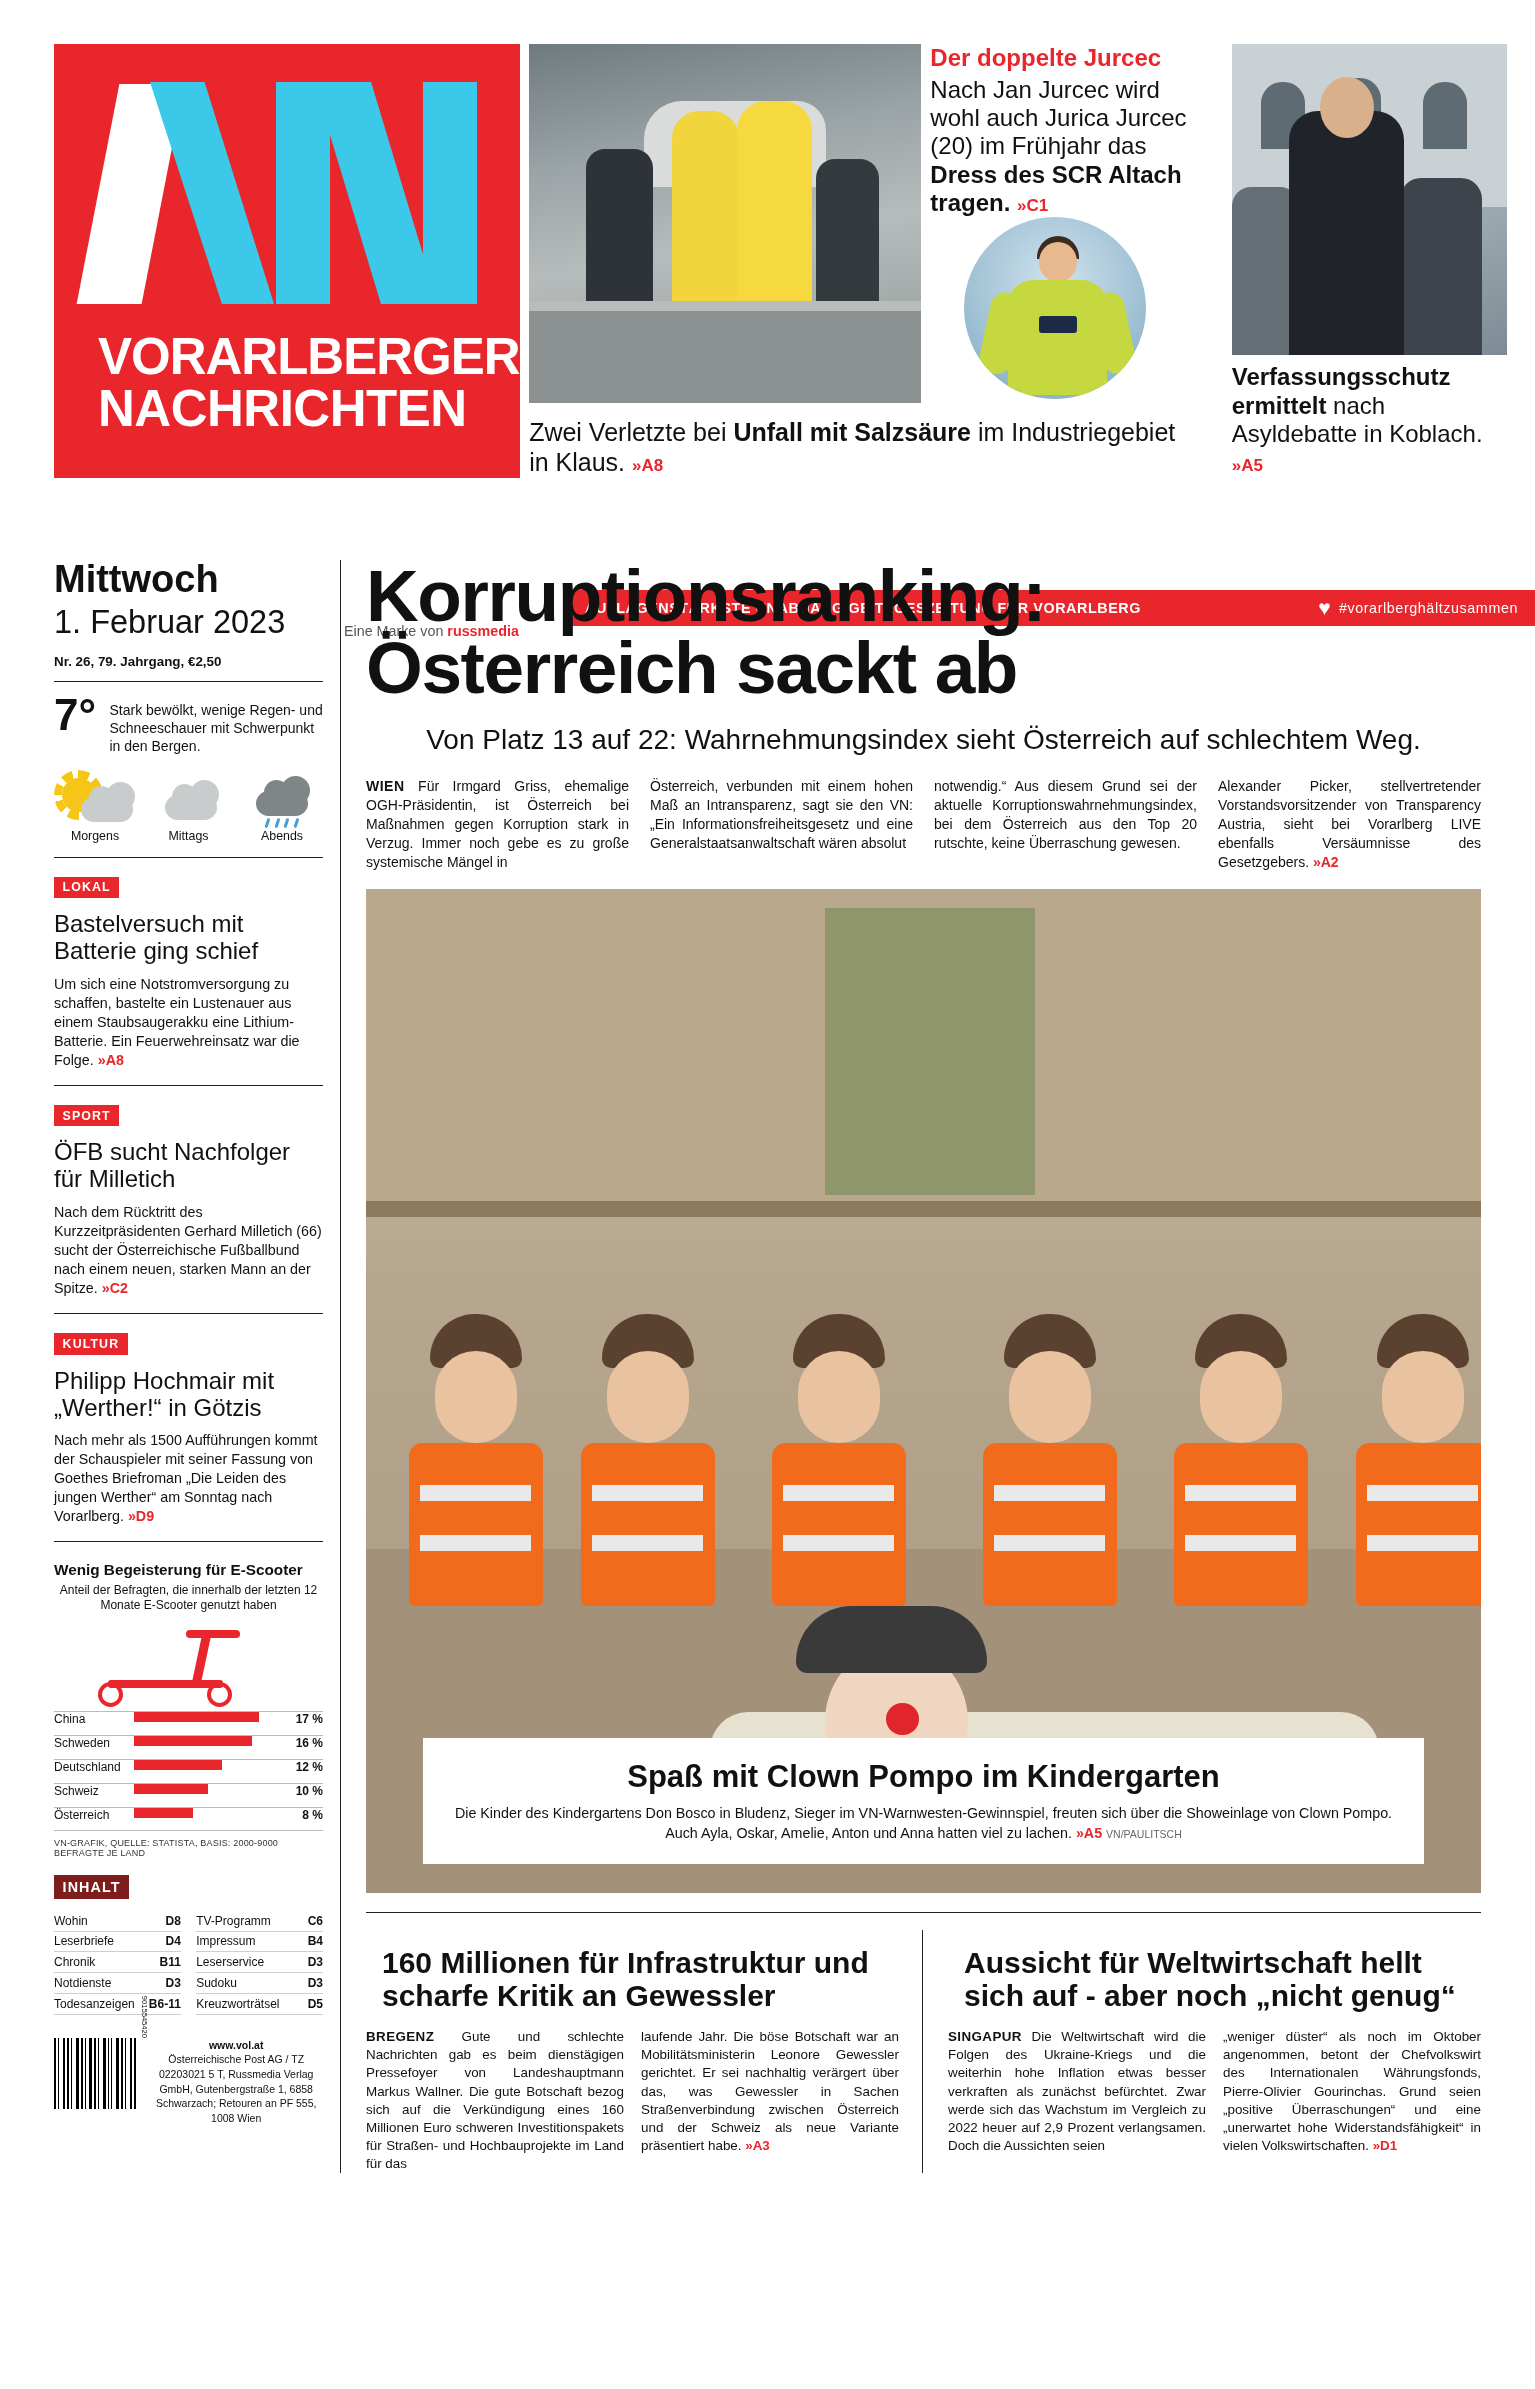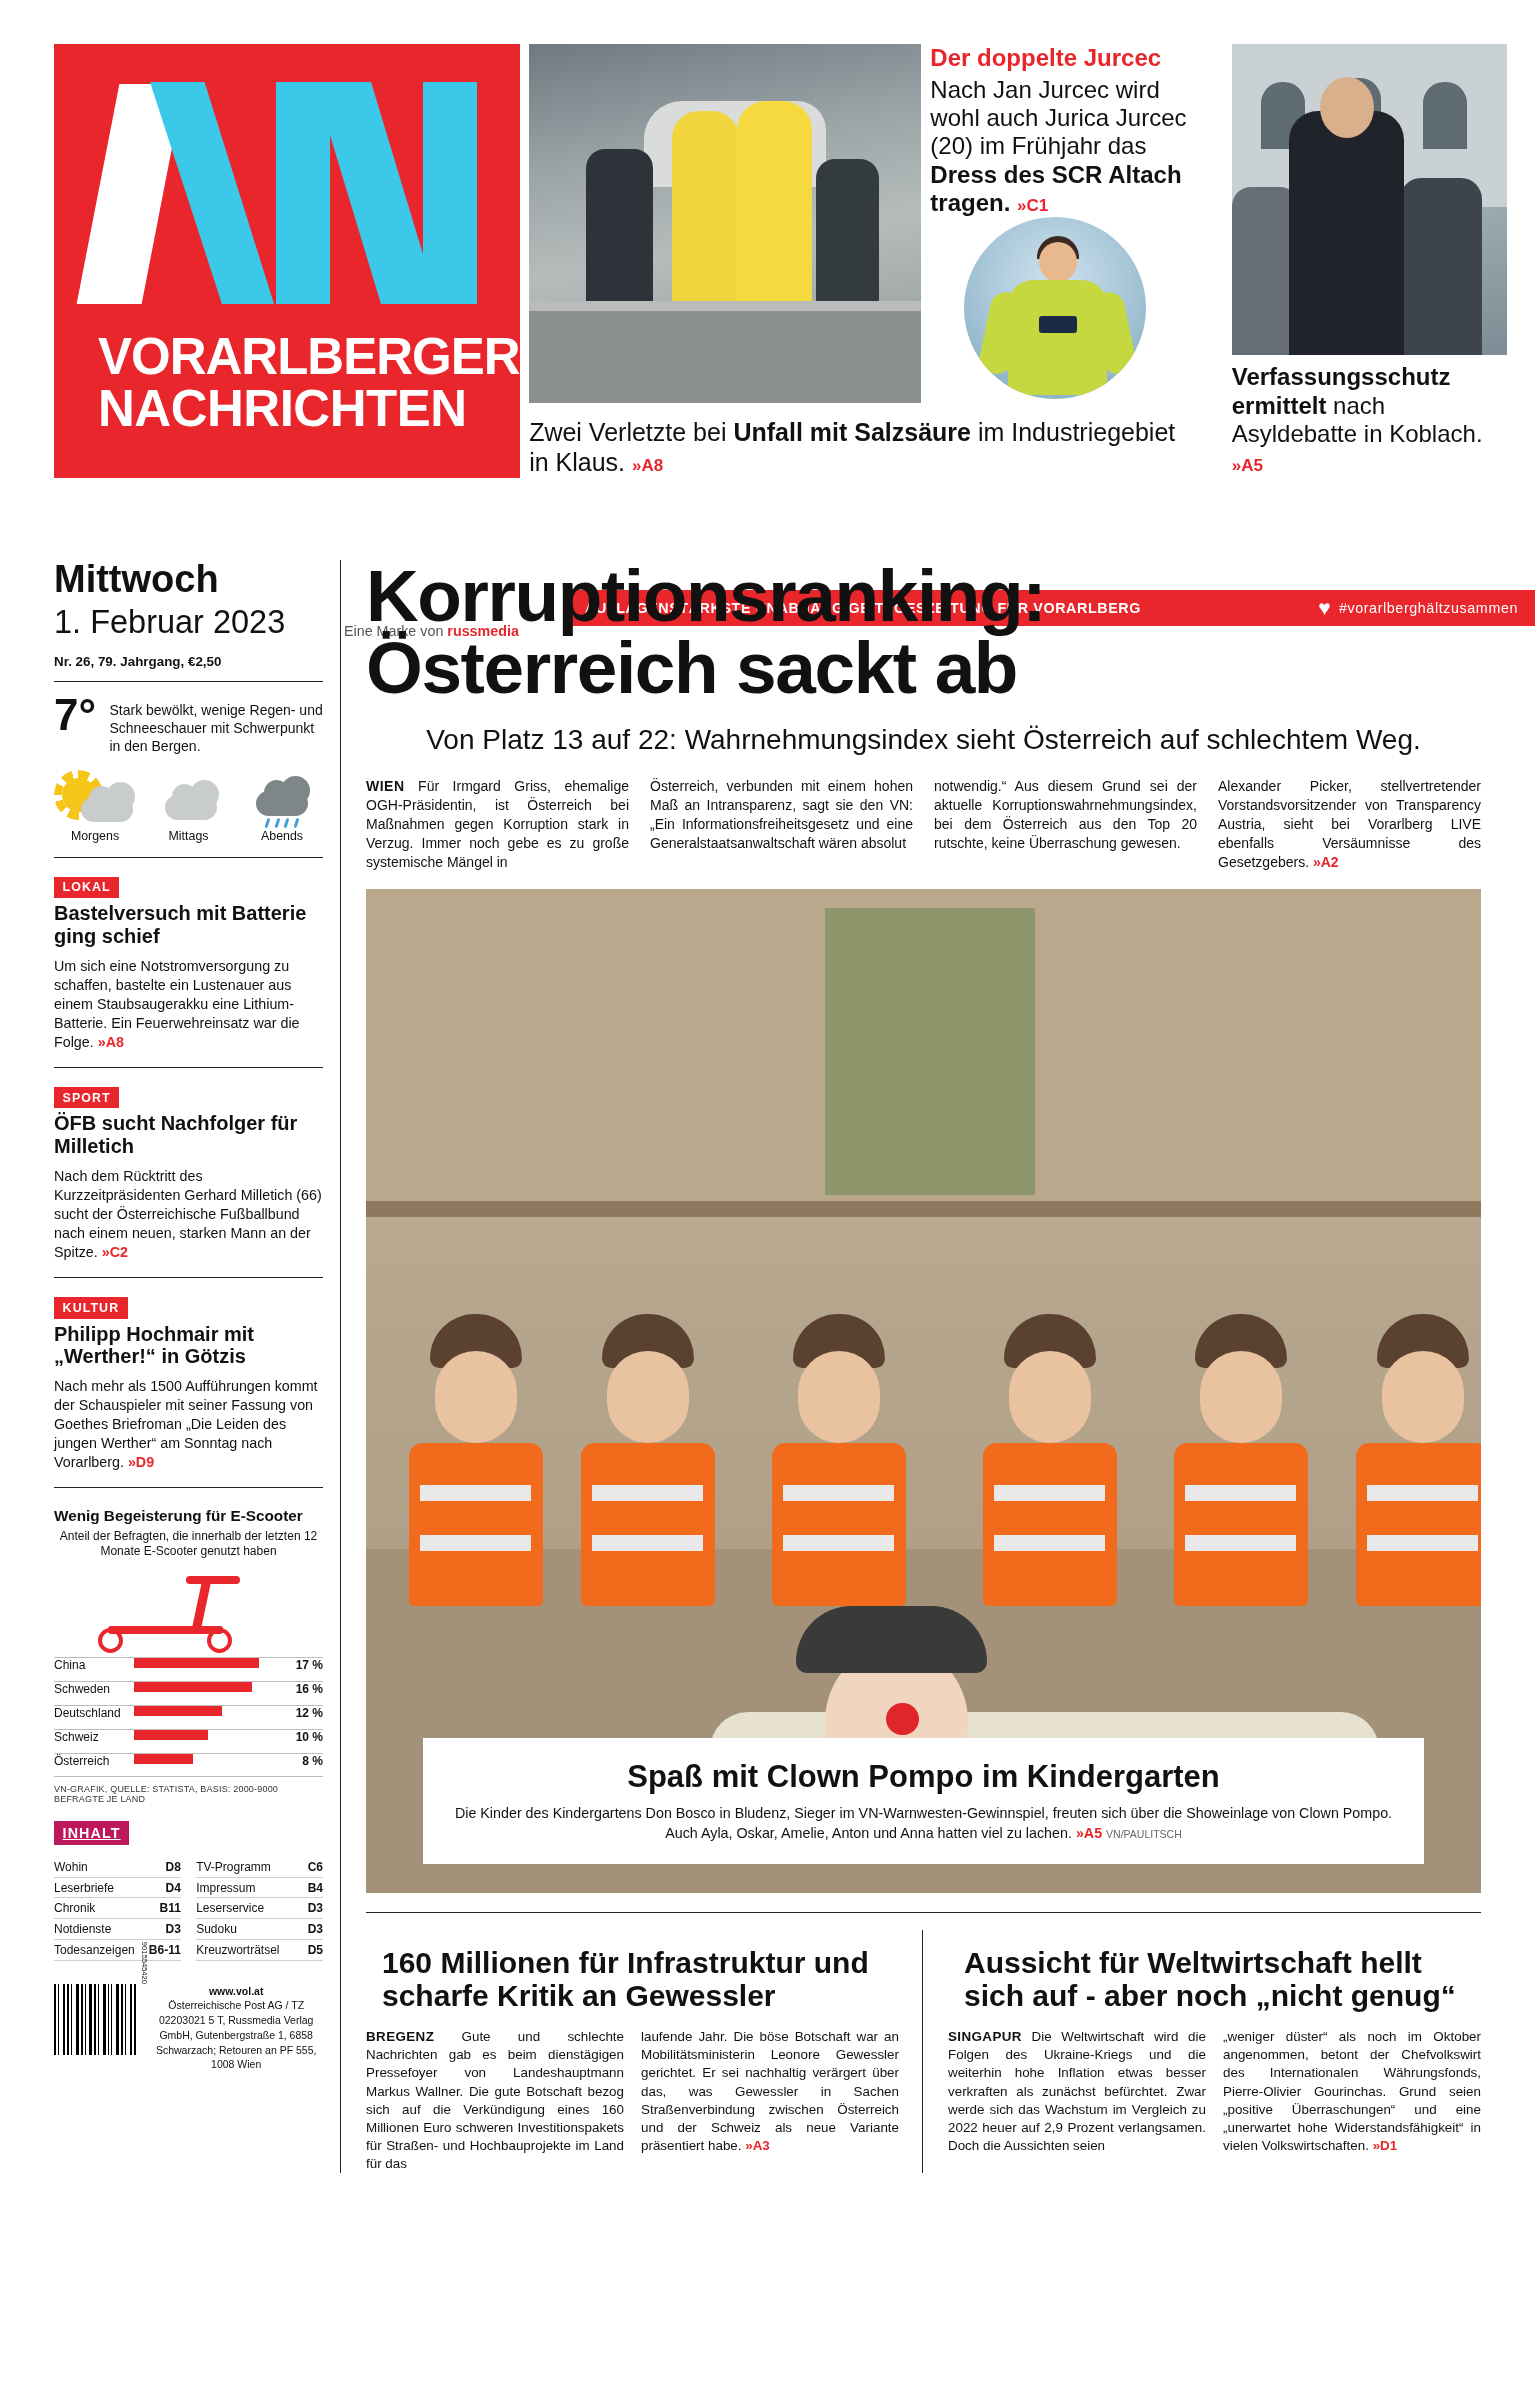--- a/index.html
+++ b/index.html
@@ -127,21 +127,21 @@
   .cloud { position:absolute; left:23px; top:21px; width:52px; height:25px; background:#c9cccd; border-radius:13.4px; }
   .cloud:before{ content:""; position:absolute; left:7.6px; top:-11.5px; width:25px; height:25px; background:#c9cccd; border-radius:50%;}
   .cloud:after{ content:""; position:absolute; left:25px; top:-15.3px; width:29px; height:29px; background:#c9cccd; border-radius:50%;}
   .cloud.dark { background:#7f8688; }
   .cloud.dark:before, .cloud.dark:after { background:#7f8688; }
   .drops { position:absolute; left:32.5px; top:46px; width:38px; height:13.4px;}
   .drops span { position:absolute; width:2.9px; height:9.6px; background:#4a9ed6; border-radius:1.9px; transform:rotate(18deg);}
 
   .tagline { display:inline-block; background:#e8262b; color:#fff; font-size:12.4px; font-weight:bold;
     letter-spacing:1.1px; padding:3.8px 8.6px; margin-top:19px; }
-  .tease-h { font-size:20px; font-weight:bold; line-height:1.12; margin-top:4px; }
+  .tease-h { font-size:24px; font-weight:normal; line-height:1.12; margin-top:13px; }
   .tease-p { font-size:14.3px; line-height:1.33; margin-top:9.6px; }
   .tease-p .ref { color:#e8262b; font-weight:bold; }
   .hr { border-top:1px solid #222; margin-top:15.3px; }
 
   
   .chart-title { font-size:15.3px; font-weight:bold; margin-top:19px; }
   .chart-sub { font-size:12px; line-height:1.25; margin-top:3.8px; text-align:center; }
   .scooter { height:88px; position:relative; margin:7.6px 0 1.9px 0;}
   .scooter .deck { position:absolute; left:54px; top:59px; width:115px; height:8.6px; background:#e8262b; border-radius:2.9px;}
   .scooter .stem { position:absolute; left:143px; top:11.5px; width:8.6px; height:54px; background:#e8262b; transform:rotate(12deg); }
@@ -150,22 +150,22 @@
   .scooter .w2 { position:absolute; left:153px; top:61px; width:25px; height:25px; border:4.8px solid #e8262b; border-radius:50%;}
   .bar-row { display:flex; align-items:flex-start; font-size:12px; border-top:1px solid #bbb; height:24px;}
   .bar-row:last-of-type { border-bottom:1px solid #bbb; }
   .bar-label { width:80px; }
   .bar-track { flex:1; position:relative; height:10.5px; }
   .bar-fill { position:absolute; left:0; top:0; height:10.5px; background:#e8262b; }
   .bar-val { width:42px; text-align:right; font-weight:bold; }
   .chart-src { font-size:9px; margin-top:7.6px; color:#333; letter-spacing:0.2px;}
 
   
-  .inhalt-h { display:inline-block; background:#be185d; color:#fff; font-size:14.3px; font-weight:bold;
-    letter-spacing:1.1px; padding:3.8px 8.6px; margin-top:17px;text-decoration:underline;}
+  .inhalt-h { display:inline-block; background:#7f1d1d; color:#fff; font-size:14.3px; font-weight:bold;
+    letter-spacing:1.1px; padding:3.8px 8.6px; margin-top:17px;}
   .inhalt-grid { display:flex; gap:15.3px; margin-top:12px; font-size:12px; }
   .inhalt-col { flex:1; }
   .inh-row { display:flex; justify-content:space-between; border-bottom:1px solid #cfcfcf; padding:2.9px 0;}
   .inh-row b { font-weight:bold; }
 
   .footer-left { display:flex; gap:13.4px; margin-top:23px; align-items:flex-start;}
   .barcode { width:82px; height:71px; background:
      repeating-linear-gradient(90deg,#000 0 1.9px, #fff 1.9px 3.8px, #000 3.8px 4.8px, #fff 4.8px 8.6px, #000 8.6px 11.5px, #fff 11.5px 13.4px);
      position:relative; }
   .barcode-num { position:absolute; right:-13.4px; top:0; font-size:7.6px; transform:rotate(90deg); transform-origin:right top;}

